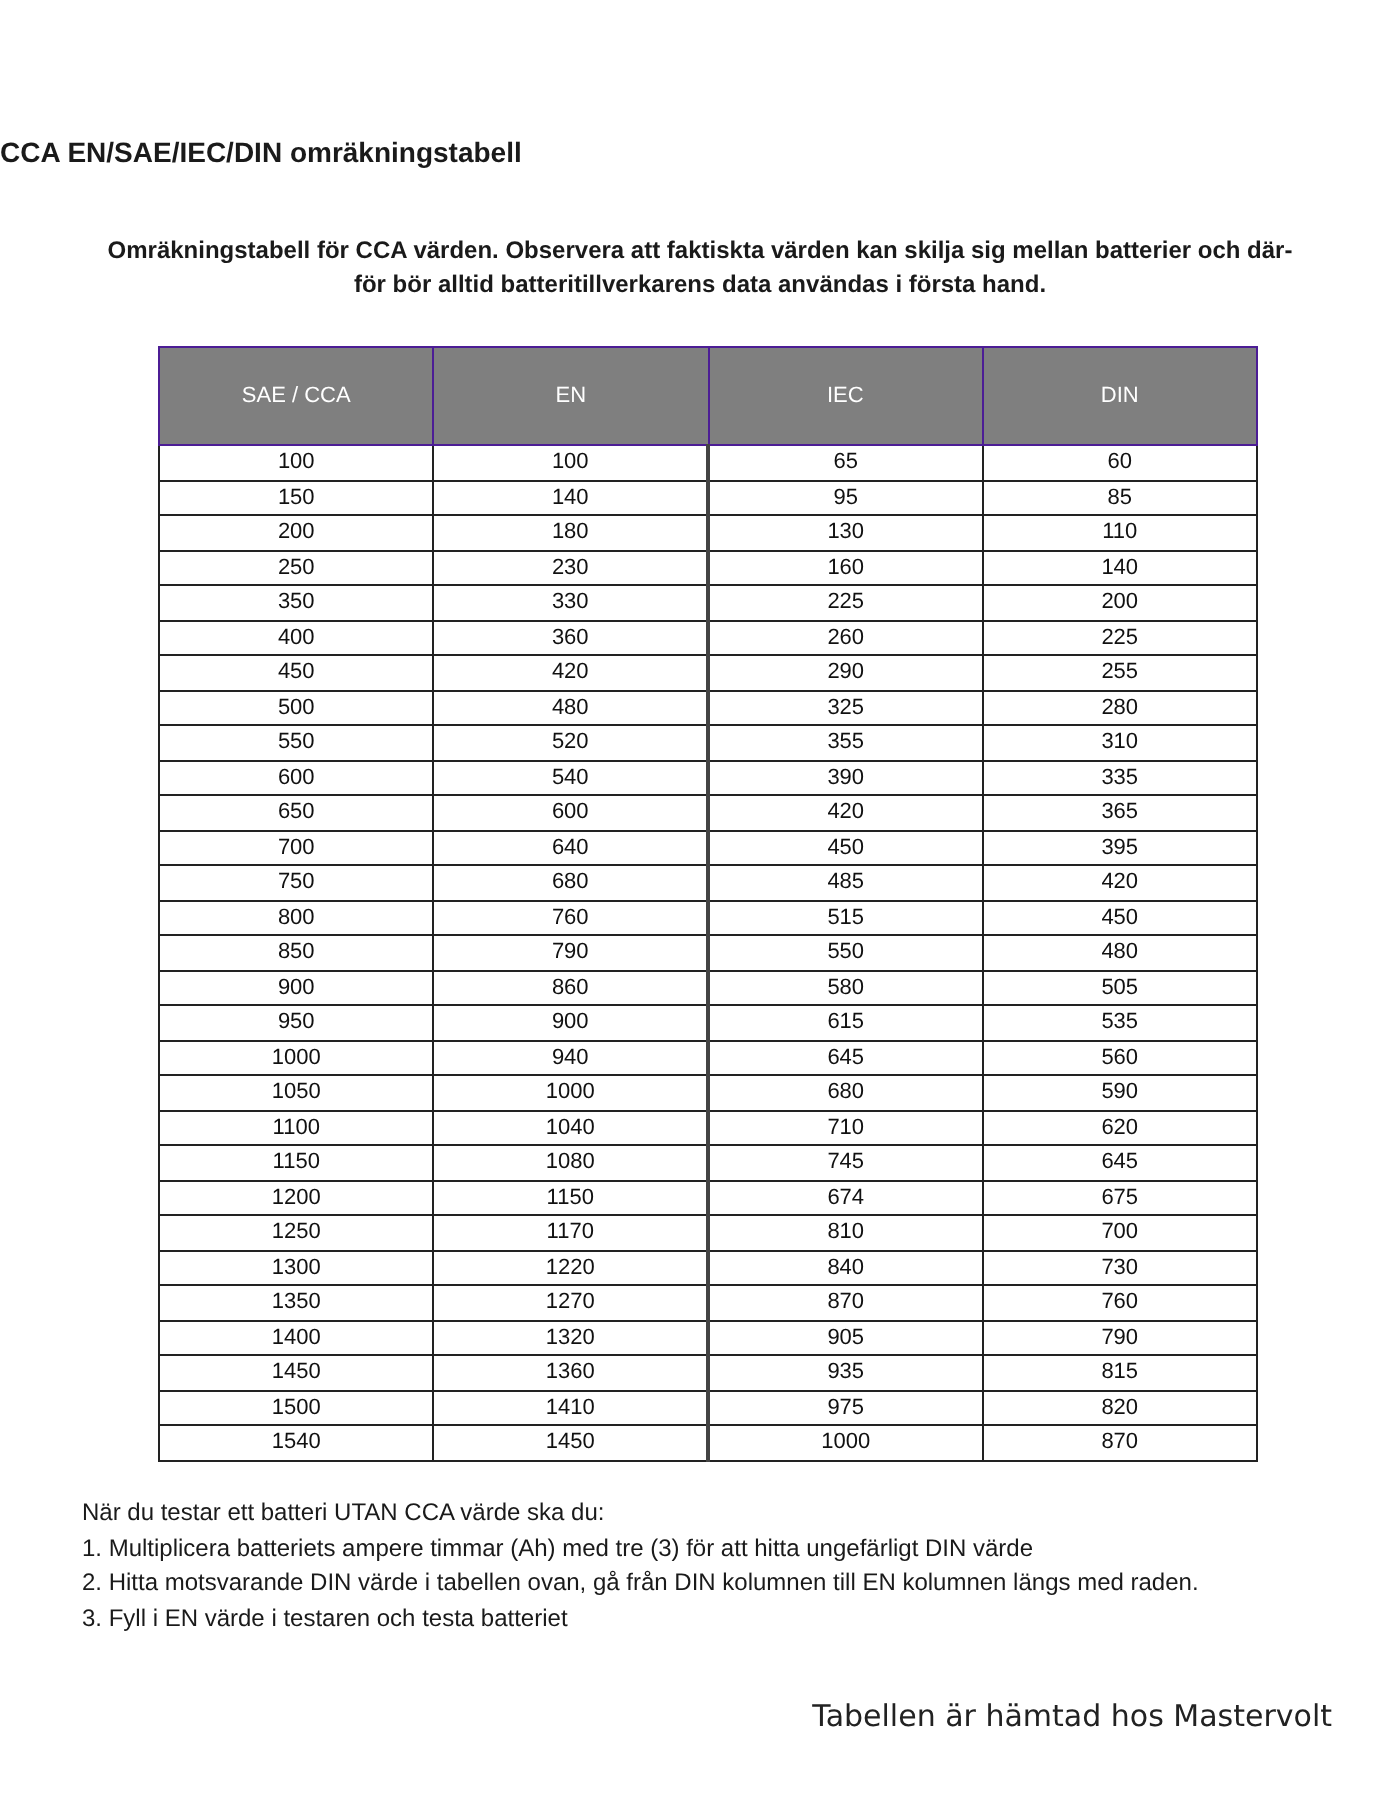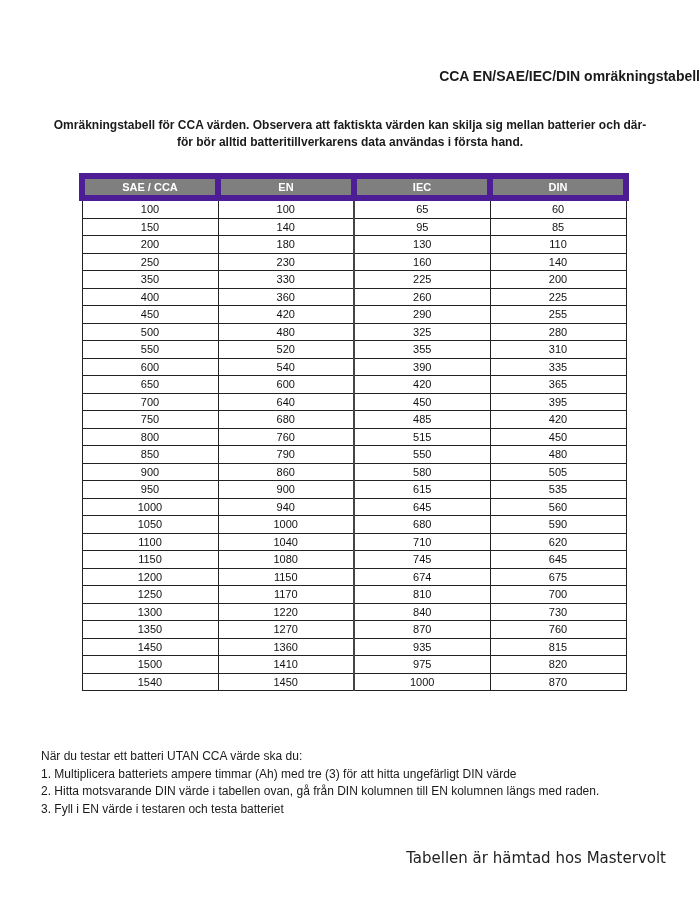--- a/index.html
+++ b/index.html
@@ -1,32 +1,32 @@
 <!DOCTYPE html>
 <html><head>
 <meta charset="utf-8">
 <style>
   html, body { margin: 0; padding: 0; background: #ffffff; }
   body { width: 700px; height: 900px; position: relative; overflow: hidden; color: #1a1a1a; }
   .title {
-    position: absolute; top: 68px; left: 0; width: 700px; text-align: right;
+    position: absolute; top: 68px; left: 0; width: 700px; text-align: left;
     font-family: "Liberation Sans", sans-serif; font-weight: bold; font-size: 14px;
   }
   .intro {
     position: absolute; top: 117px; left: 30px; width: 640px; text-align: center;
     font-family: "Liberation Sans", sans-serif; font-weight: bold; font-size: 12px; line-height: 17px;
   }
   table.cca {
     position: absolute; top: 173px; left: 79px; width: 550px;
     border-collapse: collapse; table-layout: fixed;
     font-family: "Liberation Sans", sans-serif; font-size: 11px;
   }
   table.cca th {
-    background: #7f7f7f; color: #ffffff; font-weight: bold; height: 16px;
-    border: 6px solid #4c1d95; font-size: 11px; padding: 0;
+    background: #7f7f7f; color: #ffffff; font-weight: normal; height: 16px;
+    border: 1px solid #4c1d95; font-size: 11px; padding: 16px;
   }
   table.cca td {
     height: 16.5px; padding: 0; text-align: center; border: 1px solid #222222;
     color: #111111;
   }
   table.cca td:nth-child(3) { border-left: 2px solid #444; }
   .instructions {
     position: absolute; top: 748px; left: 41px; width: 640px;
     font-family: "Liberation Sans", sans-serif; font-size: 12px; line-height: 17.5px;
   }
@@ -200,20 +200,26 @@
         <td>840</td>
         <td>730</td>
       </tr>
       <tr>
         <td>1350</td>
         <td>1270</td>
         <td>870</td>
         <td>760</td>
       </tr>
       <tr>
+        <td>1400</td>
+        <td>1320</td>
+        <td>905</td>
+        <td>790</td>
+      </tr>
+      <tr>
         <td>1450</td>
         <td>1360</td>
         <td>935</td>
         <td>815</td>
       </tr>
       <tr>
         <td>1500</td>
         <td>1410</td>
         <td>975</td>
         <td>820</td>

